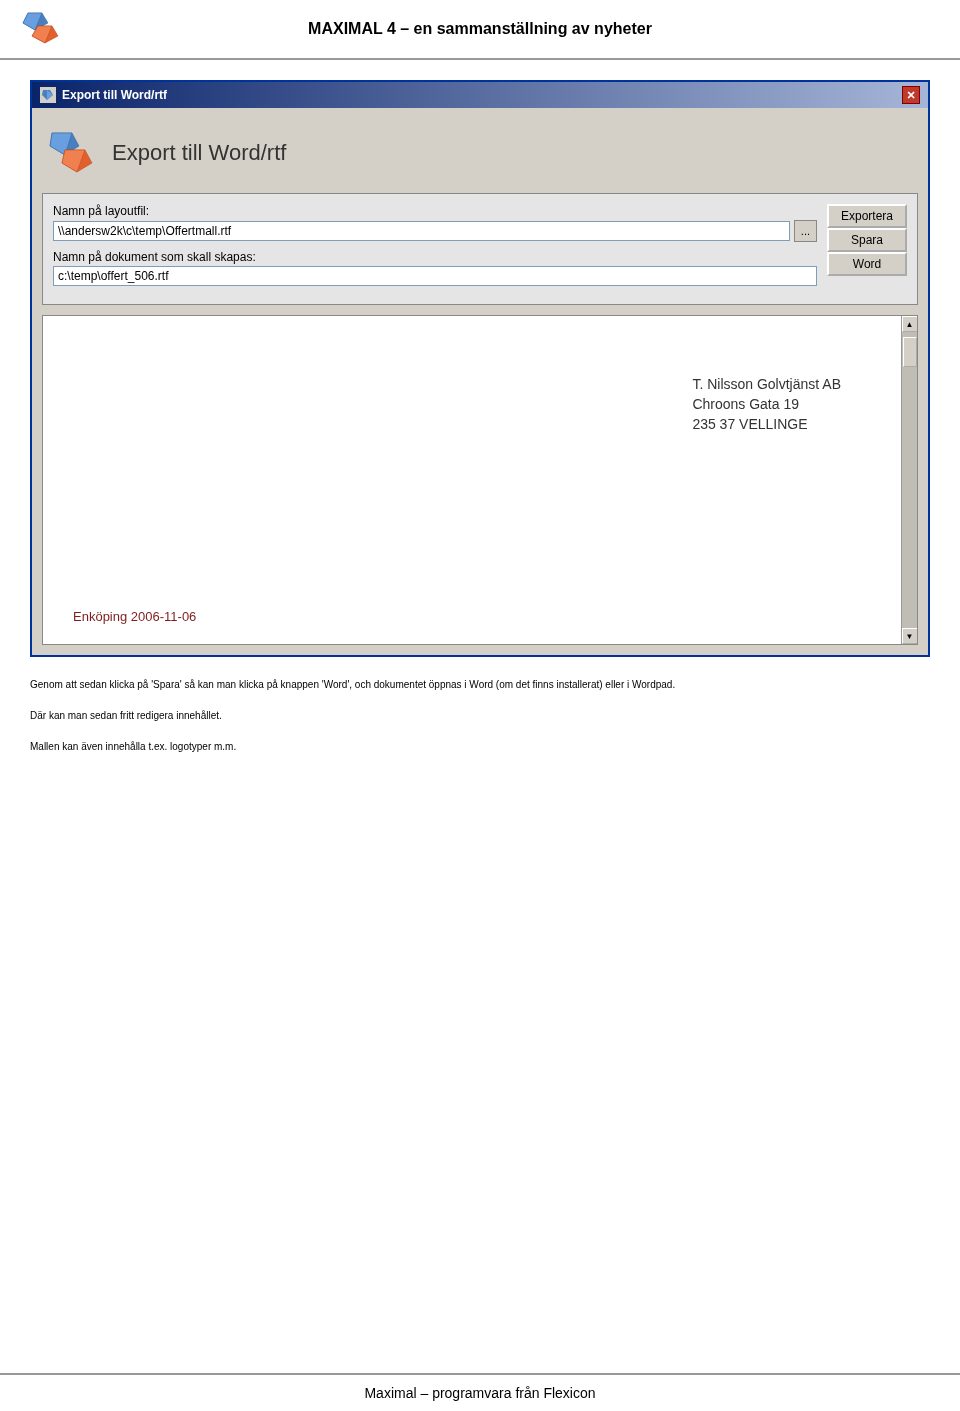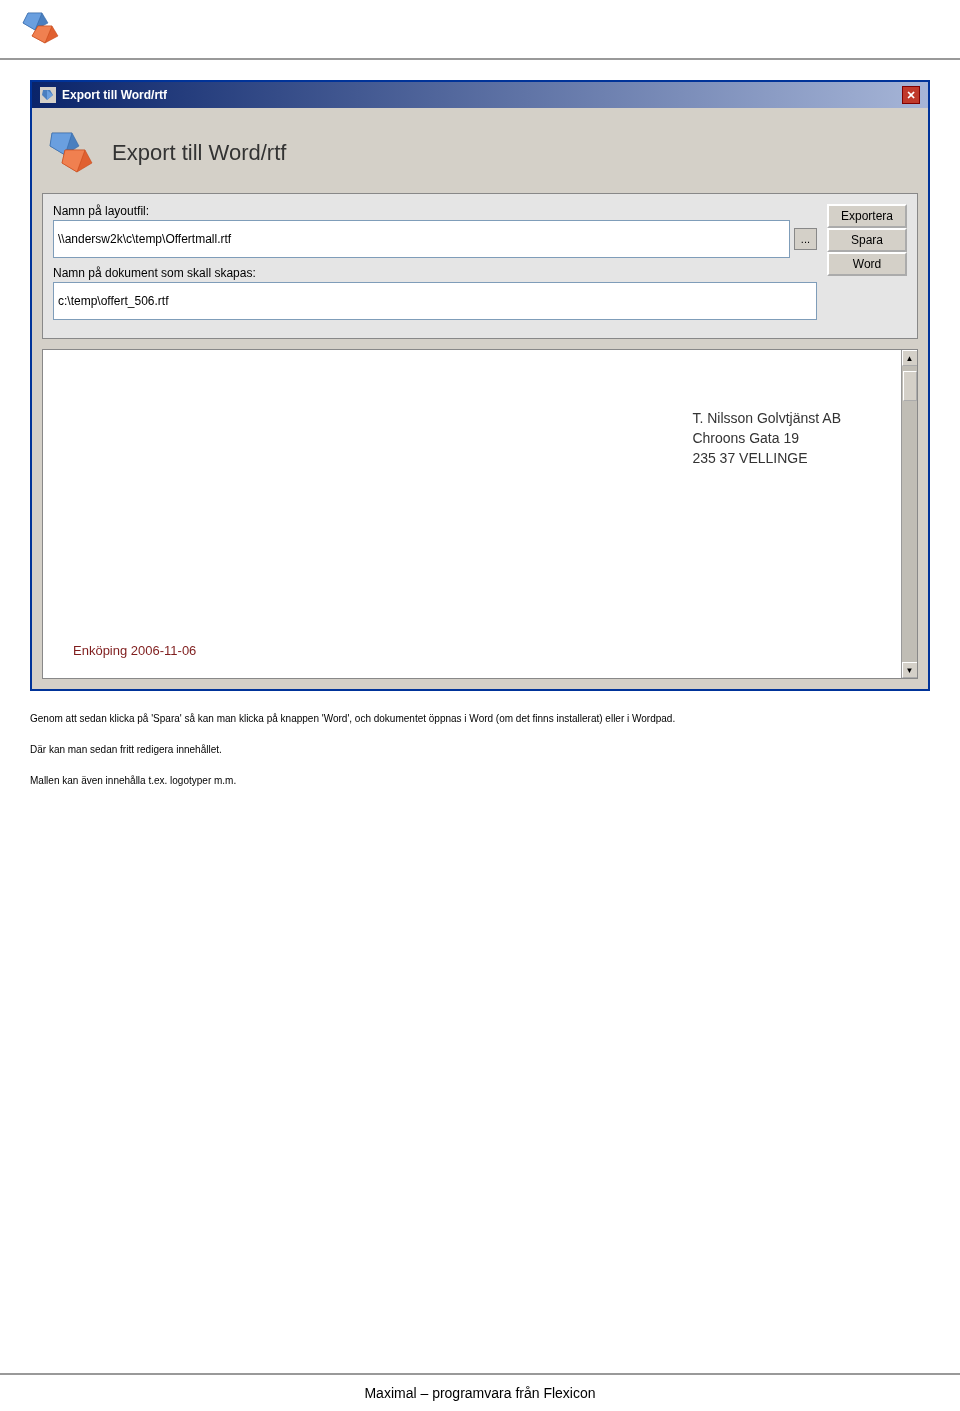--- a/index.html
+++ b/index.html
@@ -131,21 +131,21 @@
       align-items: center;
       gap: 4px;
       margin-bottom: 8px;
     }
     .form-input {
       flex: 1;
       background: white;
       border: 1px solid #7f9db9;
       padding: 2px 4px;
       font-size: 12px;
-      height: 38px;
+      height: 20px;
     }
     .browse-btn {
       background: #d4d0c8;
       border: 1px solid #888;
       padding: 1px 6px;
       font-size: 11px;
       cursor: pointer;
       height: 22px;
       white-space: nowrap;
     }
@@ -281,20 +281,21 @@
 
     <svg width="45" height="45" viewBox="0 0 45 45" class="logo-gems">
 
       <polygon points="8,5 22,5 28,15 15,22 3,15" fill="#4a7fbf" stroke="#2a5f9f" stroke-width="0.5"></polygon>
       <polygon points="8,5 3,15 15,22 22,5" fill="#6a9fdf" stroke="#2a5f9f" stroke-width="0.5"></polygon>
 
       <polygon points="18,18 32,18 38,28 25,35 12,28" fill="#e06030" stroke="#c04010" stroke-width="0.5"></polygon>
       <polygon points="18,18 12,28 25,35 32,18" fill="#f08050" stroke="#c04010" stroke-width="0.5"></polygon>
     </svg>
   </div>
+  <span class="header-title">MAXIMAL 4 – en sammanställning av nyheter</span>
 </div>
 
 <div class="page-content">
 
   <div class="dialog-window">
 
     <div class="dialog-titlebar">
       <div class="dialog-titlebar-left">
         <div class="dialog-title-icon">
           <svg width="16" height="16" viewBox="0 0 16 16">

